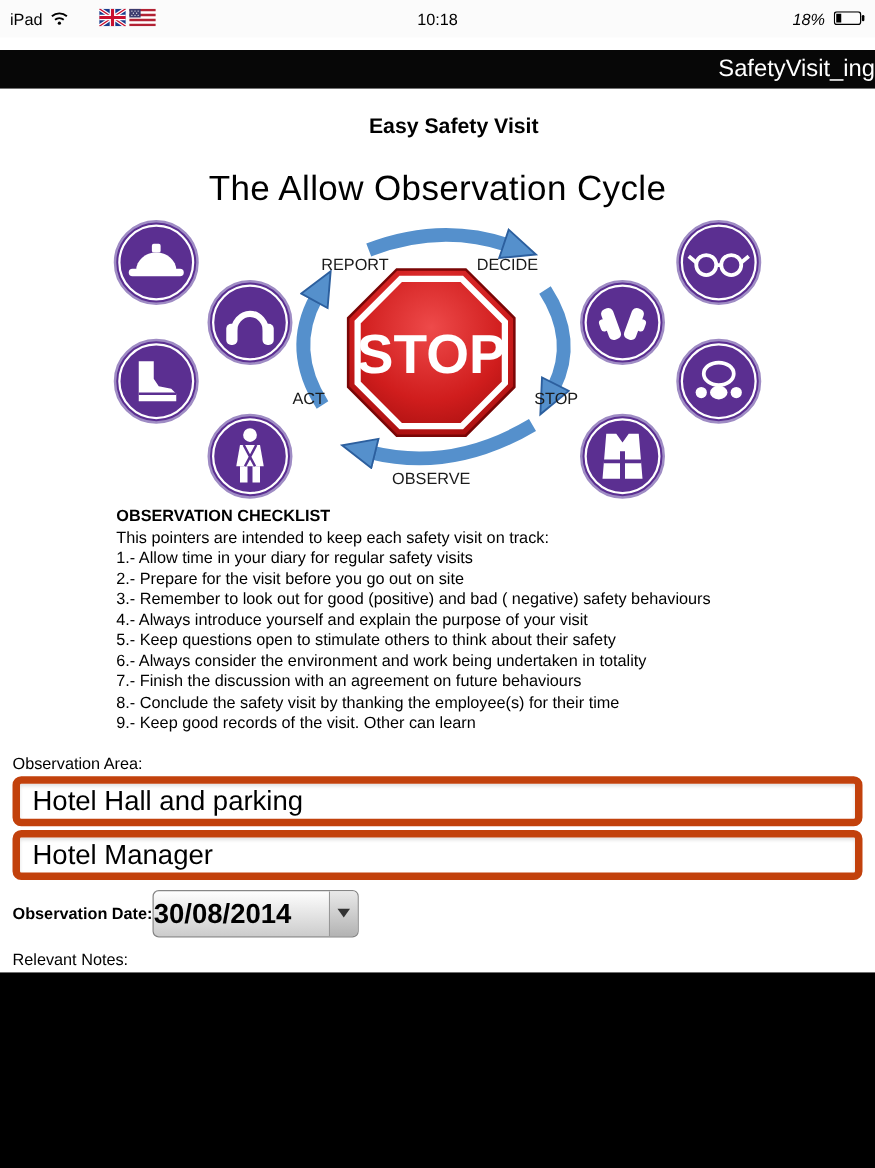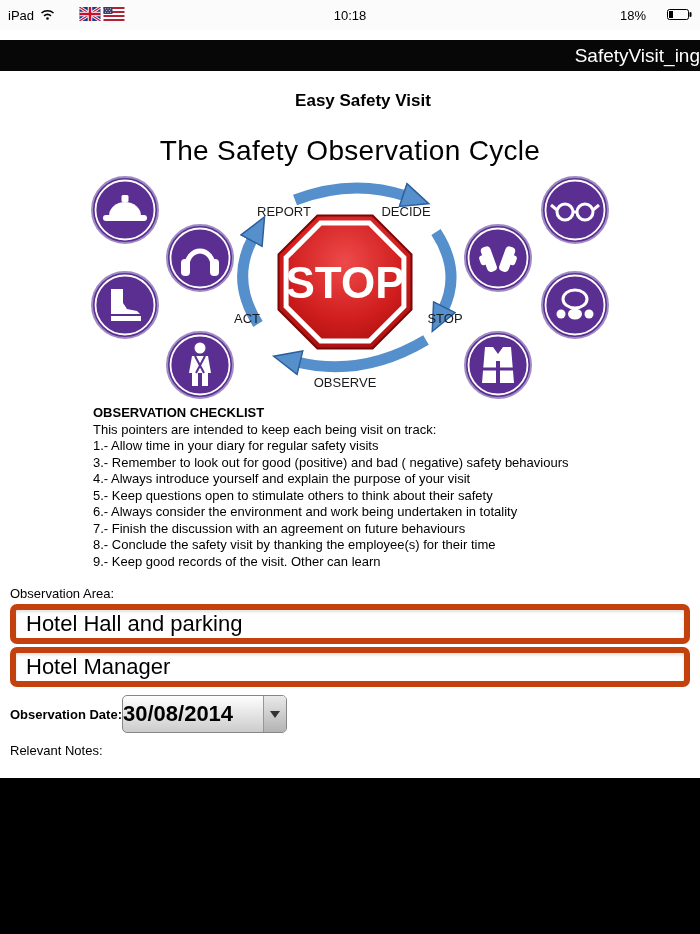--- a/index.html
+++ b/index.html
@@ -4,21 +4,21 @@
 <style>
   html,body{margin:0;padding:0;background:#000;}
   .screen{position:relative;width:700px;height:778px;background:#fff;overflow:hidden;
           font-family:"Liberation Sans",sans-serif;color:#000;}
   
   .statusbar{position:absolute;top:0;left:0;width:100%;height:30px;background:#fbfbfb;
              display:flex;align-items:center;font-size:13px;}
   .sb-left{flex:1;display:flex;align-items:center;gap:6px;padding-left:8px;}
   .sb-flags{display:flex;gap:2px;margin-left:18px;}
   .sb-center{flex:0;white-space:nowrap;}
-  .sb-right{flex:1;display:flex;align-items:center;justify-content:flex-end;gap:21px;padding-right:8px;}
+  .sb-right{flex:1;display:flex;align-items:center;justify-content:flex-end;gap:7px;padding-right:8px;font-style:italic;}
   
   .titlebar{position:absolute;top:40px;left:0;width:100%;height:31px;background:#070707;
             color:#fff;text-align:right;line-height:31px;font-size:19px;}
   
   .content{position:absolute;top:71px;left:0;width:100%;height:724px;overflow:hidden;background:#fff;}
   .h-easy{margin:20px 0 0;text-align:center;font-size:17px;font-weight:bold;line-height:20px;padding-left:26px;}
   .h-cycle{margin:24px 0 0;text-align:center;font-size:28px;font-weight:400;line-height:32px;letter-spacing:.3px;}
   .diagram{display:block;margin-top:5px;}
   .checklist{margin:5px 0 0 93px;font-size:13px;line-height:16.5px;width:560px;}
   .checklist .cl-title{font-weight:bold;}
@@ -118,21 +118,21 @@
       </span>
     </div>
   </div>
 
   <div class="titlebar">
     <span>SafetyVisit_ing</span>
   </div>
 
   <div class="content">
     <div class="h-easy">Easy Safety Visit</div>
-    <div class="h-cycle">The Safety Observation Cycle</div>
+    <div class="h-cycle">The Allow Observation Cycle</div>
 
     <svg class="diagram" width="700" height="228" viewBox="0 0 700 228">
       <defs>
         <radialGradient id="stopGrad" cx="50%" cy="35%" r="80%">
           <stop offset="0%" stop-color="#ee4a4a"></stop>
             <stop offset="55%" stop-color="#d01d1d"></stop>
             <stop offset="100%" stop-color="#960a0a"></stop>
         </radialGradient>
         <marker id="ah" markerUnits="userSpaceOnUse" markerWidth="30" markerHeight="28" refX="4" refY="13" orient="auto">
           <path d="M1,1 L28,13 L1,25 Z" fill="#5590cc" stroke="#2c5f9e" stroke-width="1.5"></path>
@@ -223,22 +223,23 @@
       <g transform="translate(498,193)">
         <circle r="33" fill="#5b2f91" stroke="#9f8cc4" stroke-width="2"></circle>
           <circle r="29.5" fill="none" stroke="#fff" stroke-width="1.8"></circle>
         <path d="M -13 -18 L -5 -18 L 0 -11 L 5 -18 L 13 -18 L 16 18 L 2 18 L 2 -4 L -2 -4 L -2 18 L -16 18 Z" fill="#fff"></path>
         <path d="M -15 4 L -2 4 M 2 4 L 15 4" stroke="#5b2f91" stroke-width="3"></path>
       </g>
     </svg>
 
     <div class="checklist">
       <div class="cl-title">OBSERVATION CHECKLIST</div>
-      <div>This pointers are intended to keep each being visit on track:</div>
+      <div>This pointers are intended to keep each safety visit on track:</div>
       <div>1.- Allow time in your diary for regular safety visits</div>
+      <div>2.- Prepare for the visit before you go out on site</div>
       <div>3.- Remember to look out for good (positive)  and bad ( negative) safety behaviours</div>
       <div>4.- Always introduce yourself and explain the purpose of your visit</div>
       <div>5.- Keep questions open to stimulate others to think about their safety</div>
       <div>6.- Always consider the environment and work being undertaken in totality</div>
       <div>7.- Finish the discussion with an agreement on future behaviours</div>
       <div>8.- Conclude the safety visit by thanking the employee(s) for their time</div>
       <div>9.- Keep good records of the visit. Other can learn</div>
     </div>
 
     <div class="form-label">Observation Area:</div>

